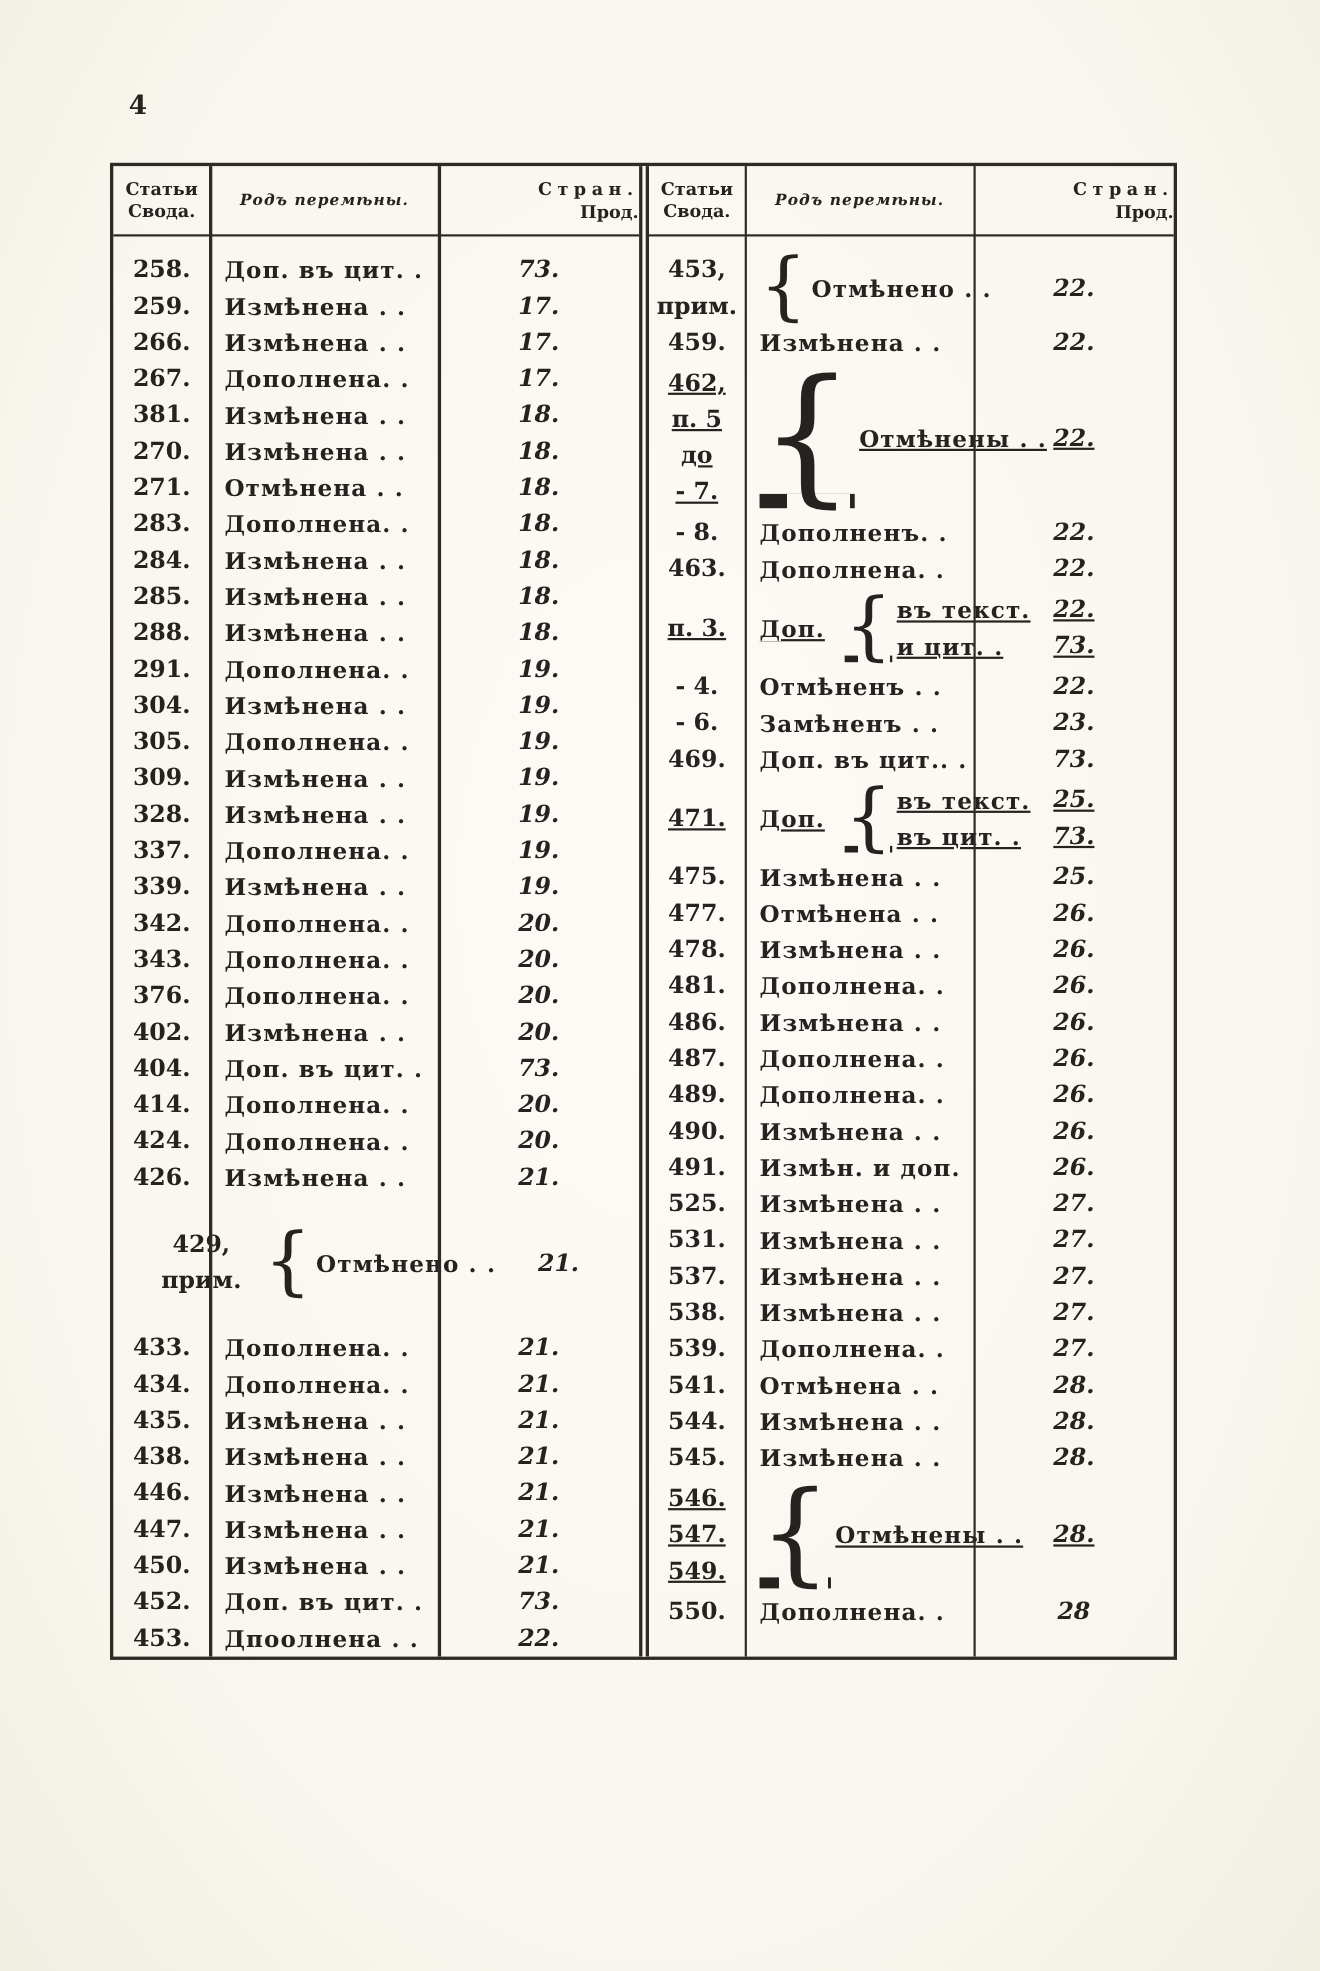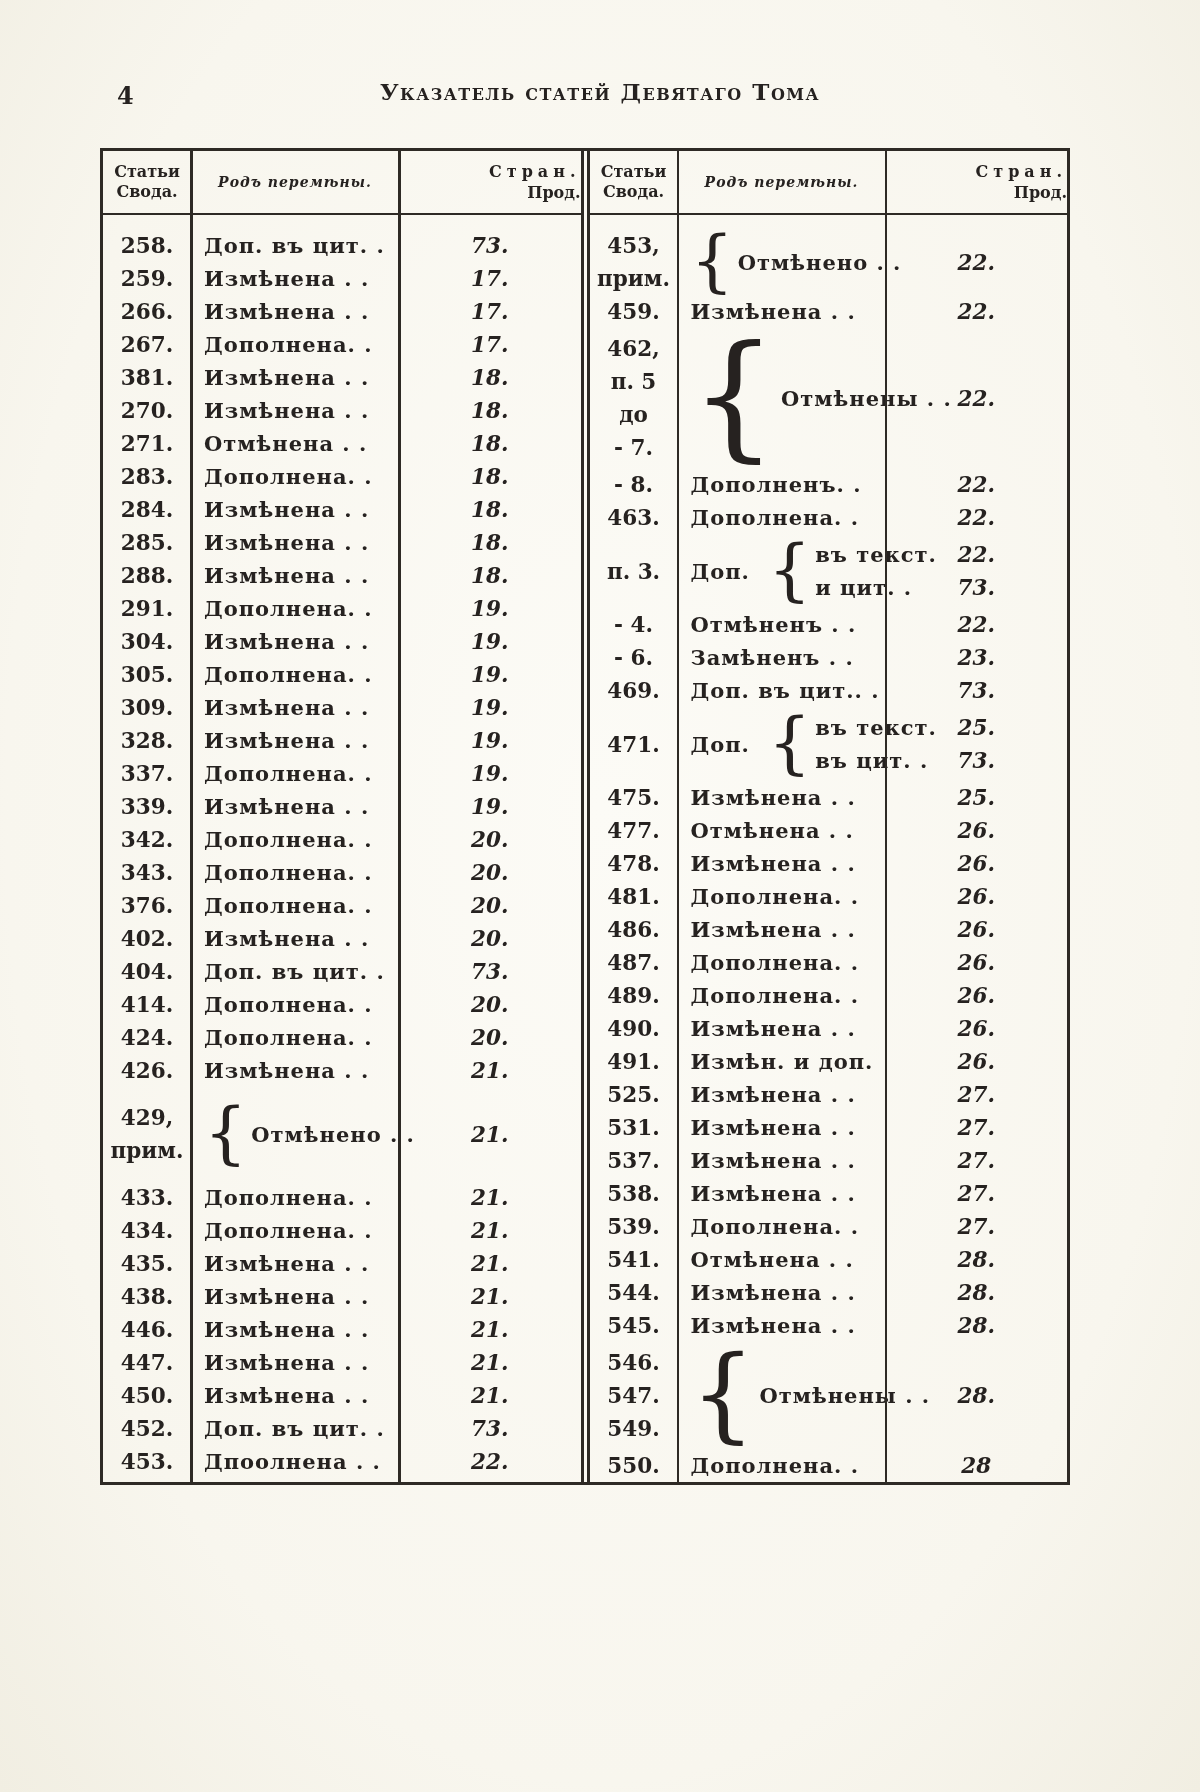--- a/index.html
+++ b/index.html
@@ -27,22 +27,22 @@
   .v1{left:87px;} .v2{left:295px;}
   .mid-rule{width:9px;border-left:3px solid #2e2a25;border-right:3px solid #2e2a25;box-sizing:border-box;background:#fbf9f2;}
   .thead{display:flex;align-items:stretch;border-bottom:2.5px solid #2e2a25;height:62px;flex:0 0 auto;}
   .th{display:flex;flex-direction:column;justify-content:center;text-align:center;font-weight:700;}
   .th-art{width:88px;font-size:16px;line-height:20px;}
   .th-chg{width:208px;font-size:14px;letter-spacing:1px;font-style:italic;}
   .th-pg{flex:1;font-size:16px;line-height:21px;text-align:right;}
   .th-pg .sp{letter-spacing:5px;}
   .tbody{display:flex;flex-direction:column;padding-top:14px;flex:1;}
   .trow{display:flex;min-height:33px;align-items:stretch;}
-  .trow.gap{margin:14px 0;}
-  .trow.gap-sm{margin:4px 0;}
+  .trow.gap{margin:28px 0;padding-left:36px;}
+  .trow.gap-sm{margin:4px 0;text-decoration:underline;}
   .c-art{width:88px;display:flex;flex-direction:column;justify-content:center;
          text-align:center;font-size:21.5px;font-weight:700;}
   .c-chg{width:208px;display:flex;align-items:center;
          padding-left:13px;box-sizing:border-box;
          font-size:21px;font-weight:700;letter-spacing:1px;}
   .c-pg{flex:1;display:flex;flex-direction:column;justify-content:center;
         text-align:center;font-style:italic;font-size:21.5px;font-weight:700;}
   .line{line-height:33px;white-space:nowrap;}
   .chg-lines{display:flex;flex-direction:column;justify-content:center;}
   .brace{font-weight:400;line-height:0.85;margin-right:4px;letter-spacing:0;
@@ -54,21 +54,20 @@
     font-size:27px;color:#8d8d8d;letter-spacing:0.5px;
   }
 </style>
 </head>
 <body>
 
 <div class="page">
 
   <header class="head">
     <span class="page-num">4</span>
-    <div class="page-title">Указатель статей Девятаго Тома</div>
   </header>
 
   <div class="index-table">
 
     <section class="half">
       <div class="vline v1"></div>
       <div class="vline v2"></div>
       <div class="thead">
         <div class="th th-art">
           <div>Статьи</div>

